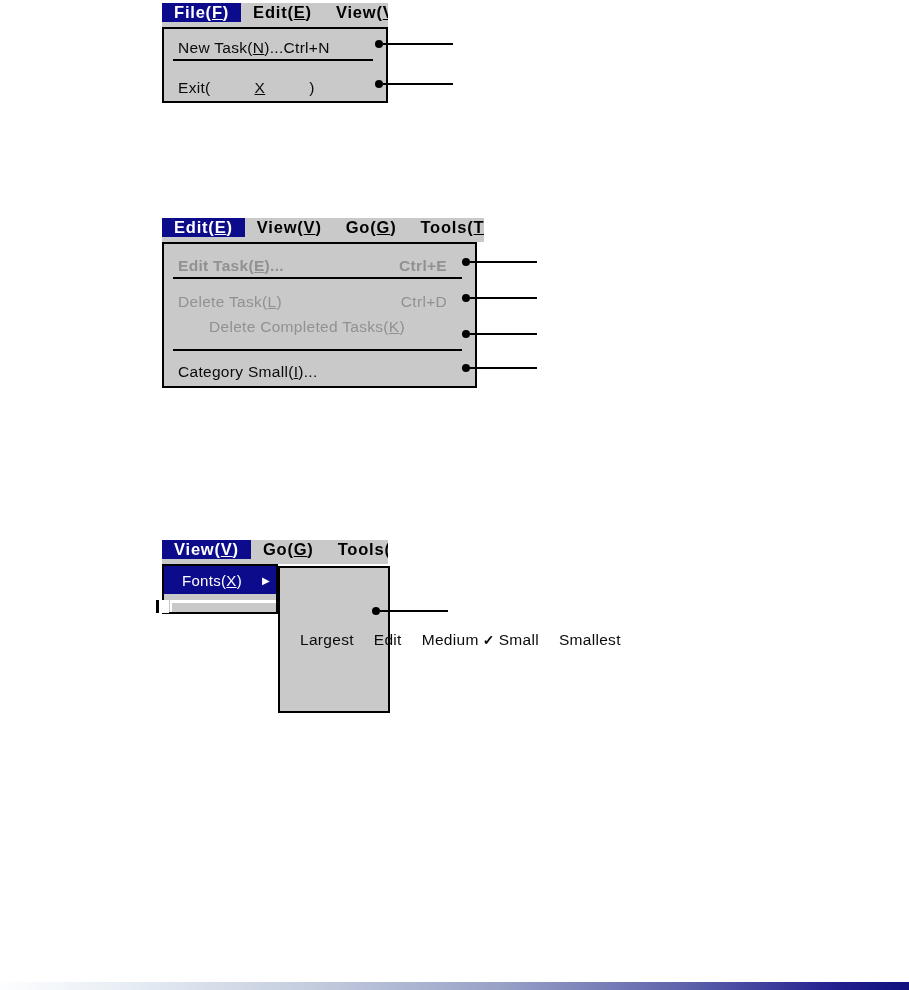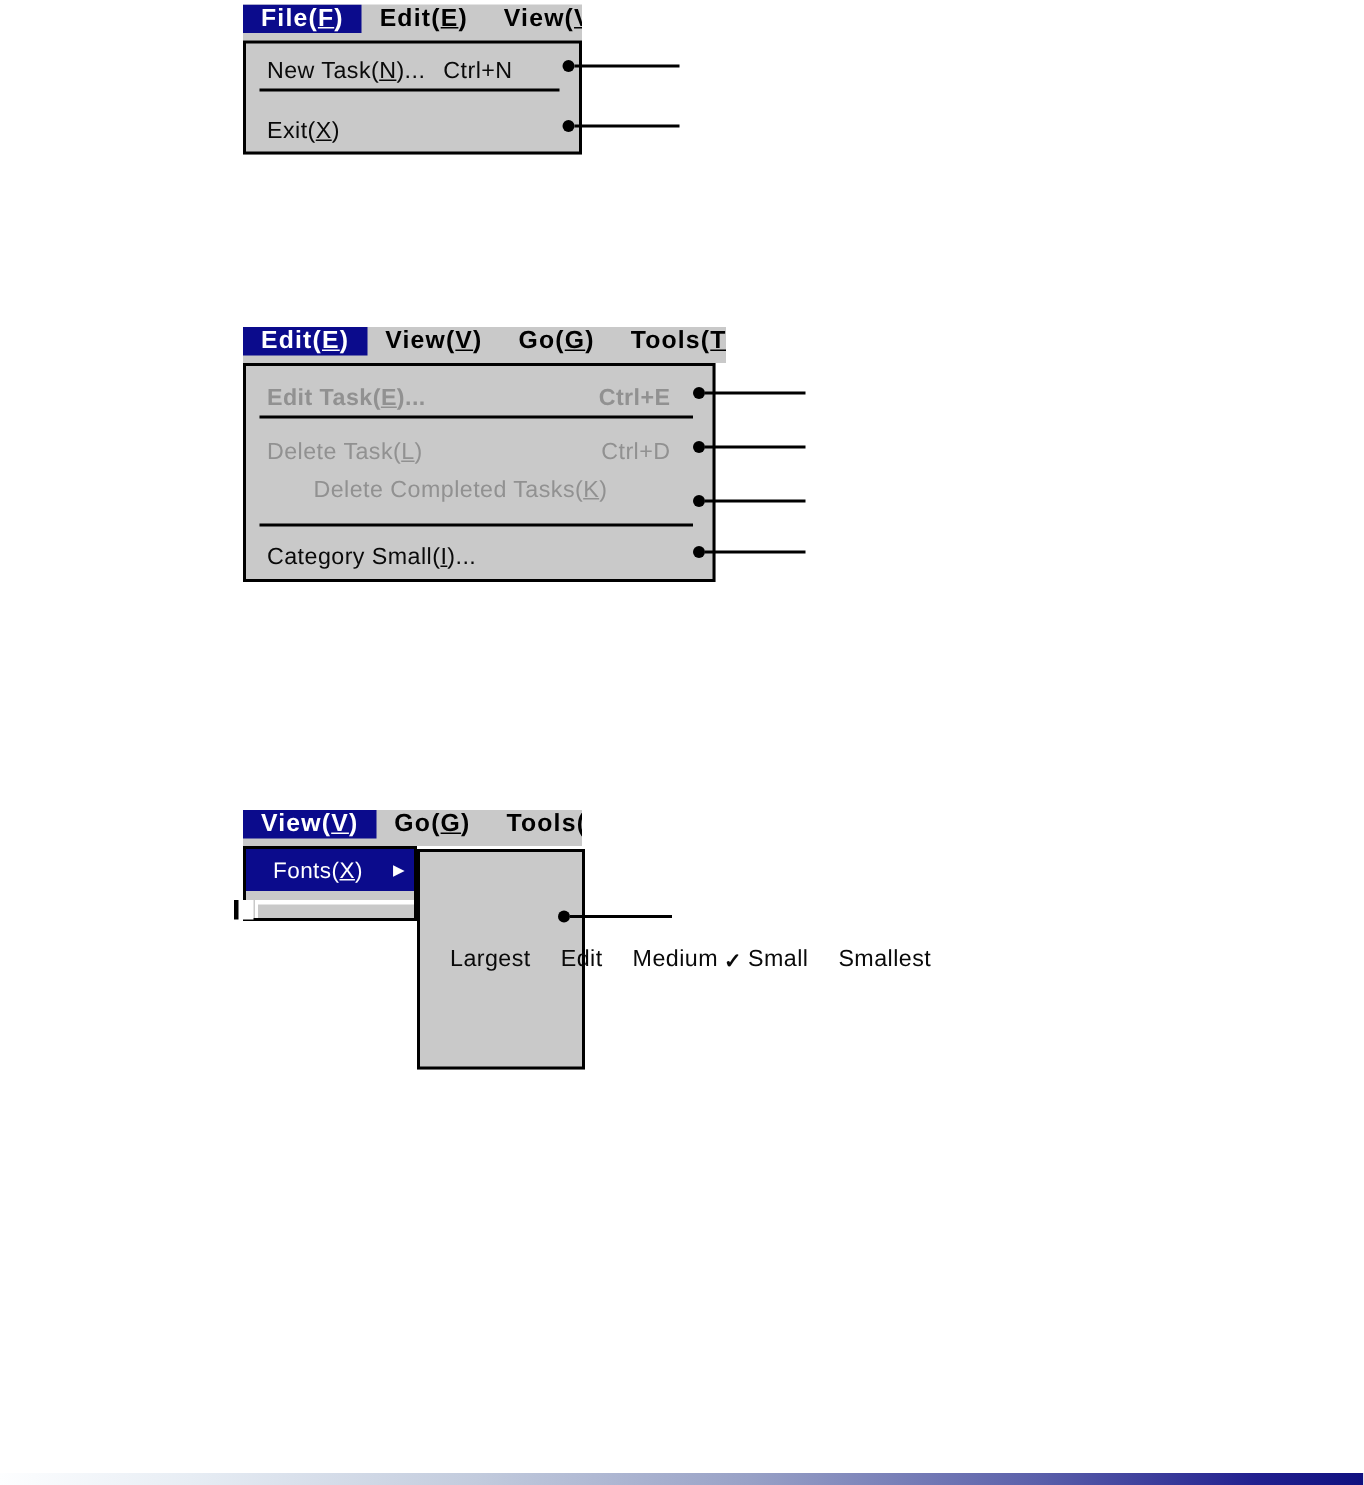--- a/index.html
+++ b/index.html
@@ -14,21 +14,21 @@
   .mb-item.sel{background:#0b0b8c;color:#fff;}
   .u{text-decoration:underline;}
 
   
   .dropdown{position:absolute;background:#c9c9c9;border:2px solid #000;box-sizing:border-box;}
   .mi{position:absolute;left:0;right:0;height:26px;display:flex;align-items:flex-end;
       padding:0 28px 0 14px;font-size:15.5px;letter-spacing:0.3px;color:#0a0a0a;
       white-space:nowrap;box-sizing:border-box;}
   .mi.disabled{color:#919191;}
   .mi .shortcut-right{margin-left:auto;}
-  .mi .shortcut-inline{margin-left:12px;}
+  .mi .shortcut-inline{margin-left:0;}
   .sep{position:absolute;left:9px;right:13px;height:2px;background:#000;}
 
   
   .fonts-row{position:absolute;left:0;right:0;top:0;height:28px;background:#0b0b8c;
              color:#fff;display:flex;align-items:center;padding:0 6px 0 18px;
              font-size:15px;letter-spacing:0.3px;box-sizing:border-box;}
   .fonts-row .arrow{margin-left:auto;font-size:10px;}
   .strip3d{position:absolute;left:6px;right:0;top:34px;height:12px;background:#c9c9c9;
            border-top:3px solid #fff;border-left:2px solid #fff;box-sizing:border-box;}
   .win-fragment{position:absolute;left:156px;top:600px;width:13px;height:13px;
@@ -74,21 +74,21 @@
   </div>
 
   <div class="dropdown" style="left:162px;top:27px;width:226px;height:76px;">
     <div class="mi" style="top:2px;">
         <span>New Task(</span>
         <span class="u">N</span>
         <span>)...</span>
         <span class="shortcut-inline">Ctrl+N</span>
       </div>
     <div class="sep" style="top:30px;"></div>
-    <div class="mi" style="top:42px;">
+    <div class="mi" style="top:42px;gap:44px;">
         <span>Exit(</span>
         <span class="u">X</span>
         <span>)</span>
       </div>
   </div>
 
   <div class="callout" style="left:375px;top:40px;width:78px;">
     <span class="dot"></span>
       <span class="line"></span>
   </div>

